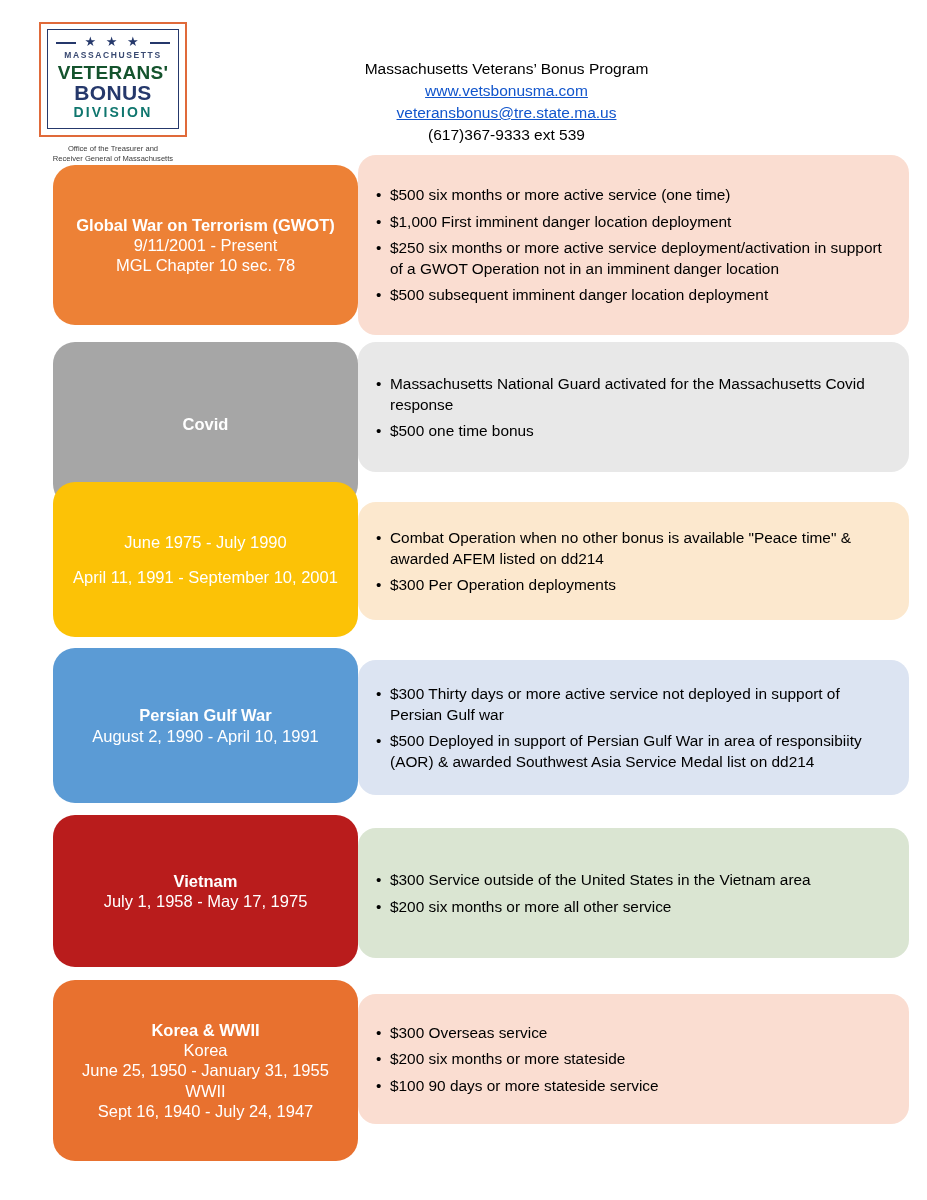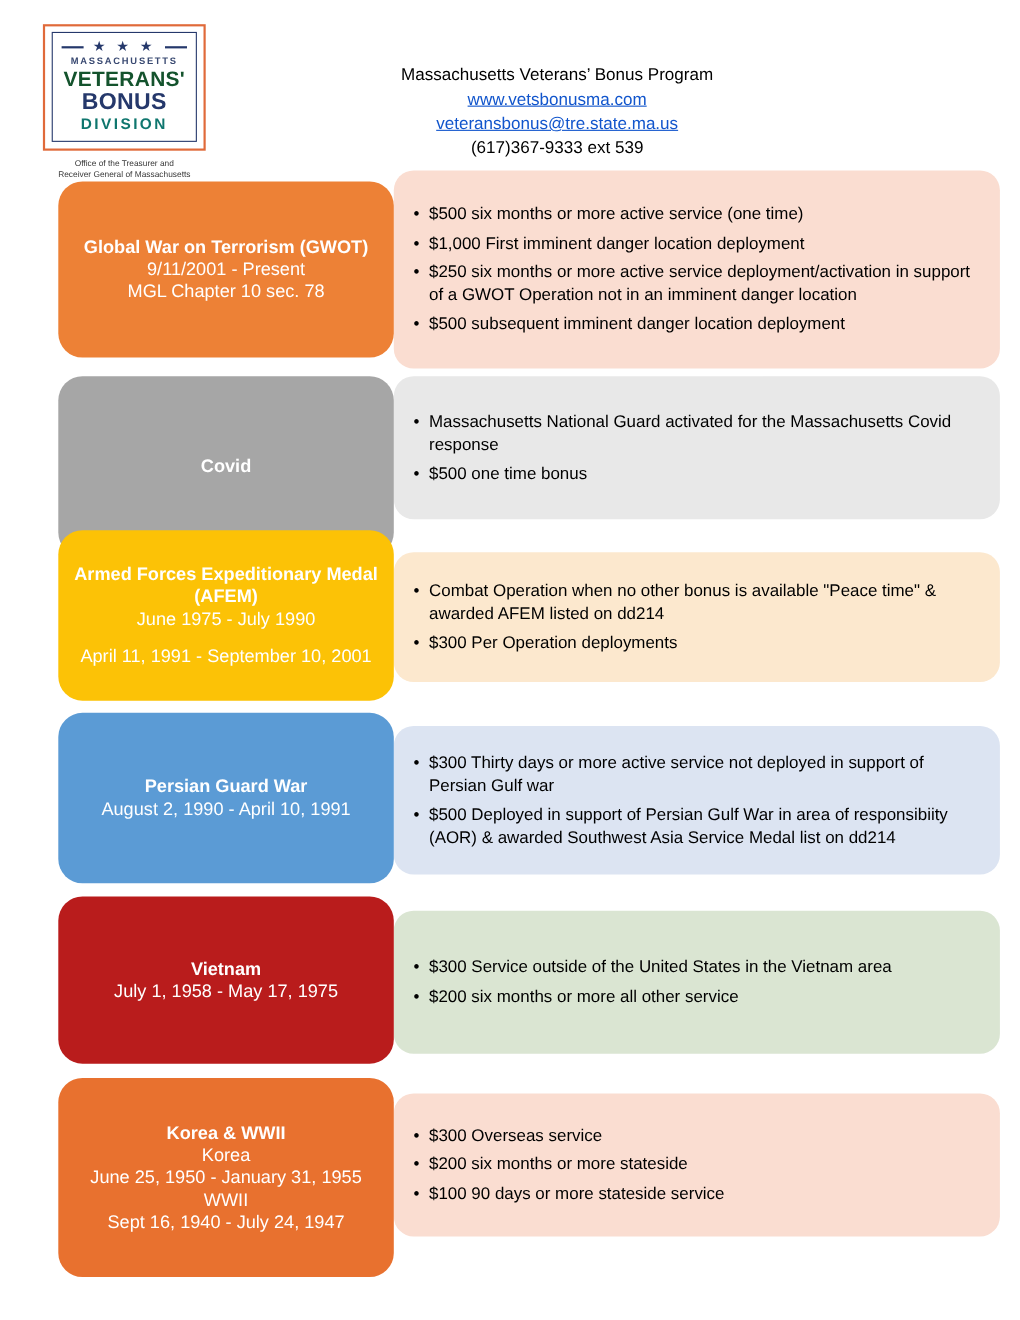--- a/index.html
+++ b/index.html
@@ -241,38 +241,37 @@
           <span class="btxt">Massachusetts National Guard activated for the Massachusetts Covid response</span>
         </div>
         <div class="bullet">
           <span class="dot">•</span>
           <span class="btxt">$500 one time bonus</span>
         </div>
       </div>
     </div>
     <div class="row" style="position: absolute; left: 0px; right: 0px; top: 482px;">
       <div class="label-cell" style="background: rgb(252, 194, 6); height: 155px;">
-        <div class="label-title">Armed Forces Expeditionary Medal (AFEM)</div>
         <div class="label-sub">June 1975 - July 1990</div>
         <div class="label-sub gap">April 11, 1991 - September 10, 2001</div>
       </div>
       <div class="detail-cell" style="background: rgb(252, 232, 206); height: 118px; margin-top: 20px;">
         <div class="bullet">
           <span class="dot">•</span>
           <span class="btxt">Combat Operation when no other bonus is available "Peace time" &amp; awarded AFEM listed on dd214</span>
         </div>
         <div class="bullet">
           <span class="dot">•</span>
           <span class="btxt">$300 Per Operation deployments</span>
         </div>
       </div>
     </div>
     <div class="row" style="position: absolute; left: 0px; right: 0px; top: 648px;">
       <div class="label-cell" style="background: rgb(91, 155, 213); height: 155px;">
-        <div class="label-title">Persian Guard War</div>
+        <div class="label-title">Persian Gulf War</div>
         <div class="label-sub">August 2, 1990 - April 10, 1991</div>
       </div>
       <div class="detail-cell" style="background: rgb(220, 228, 242); height: 135px; margin-top: 12px;">
         <div class="bullet">
           <span class="dot">•</span>
           <span class="btxt">$300 Thirty days or more active service not deployed in support of Persian Gulf war</span>
         </div>
         <div class="bullet">
           <span class="dot">•</span>
           <span class="btxt">$500 Deployed in support of Persian Gulf War in area of responsibiity (AOR) &amp; awarded Southwest Asia Service Medal list on dd214</span>

